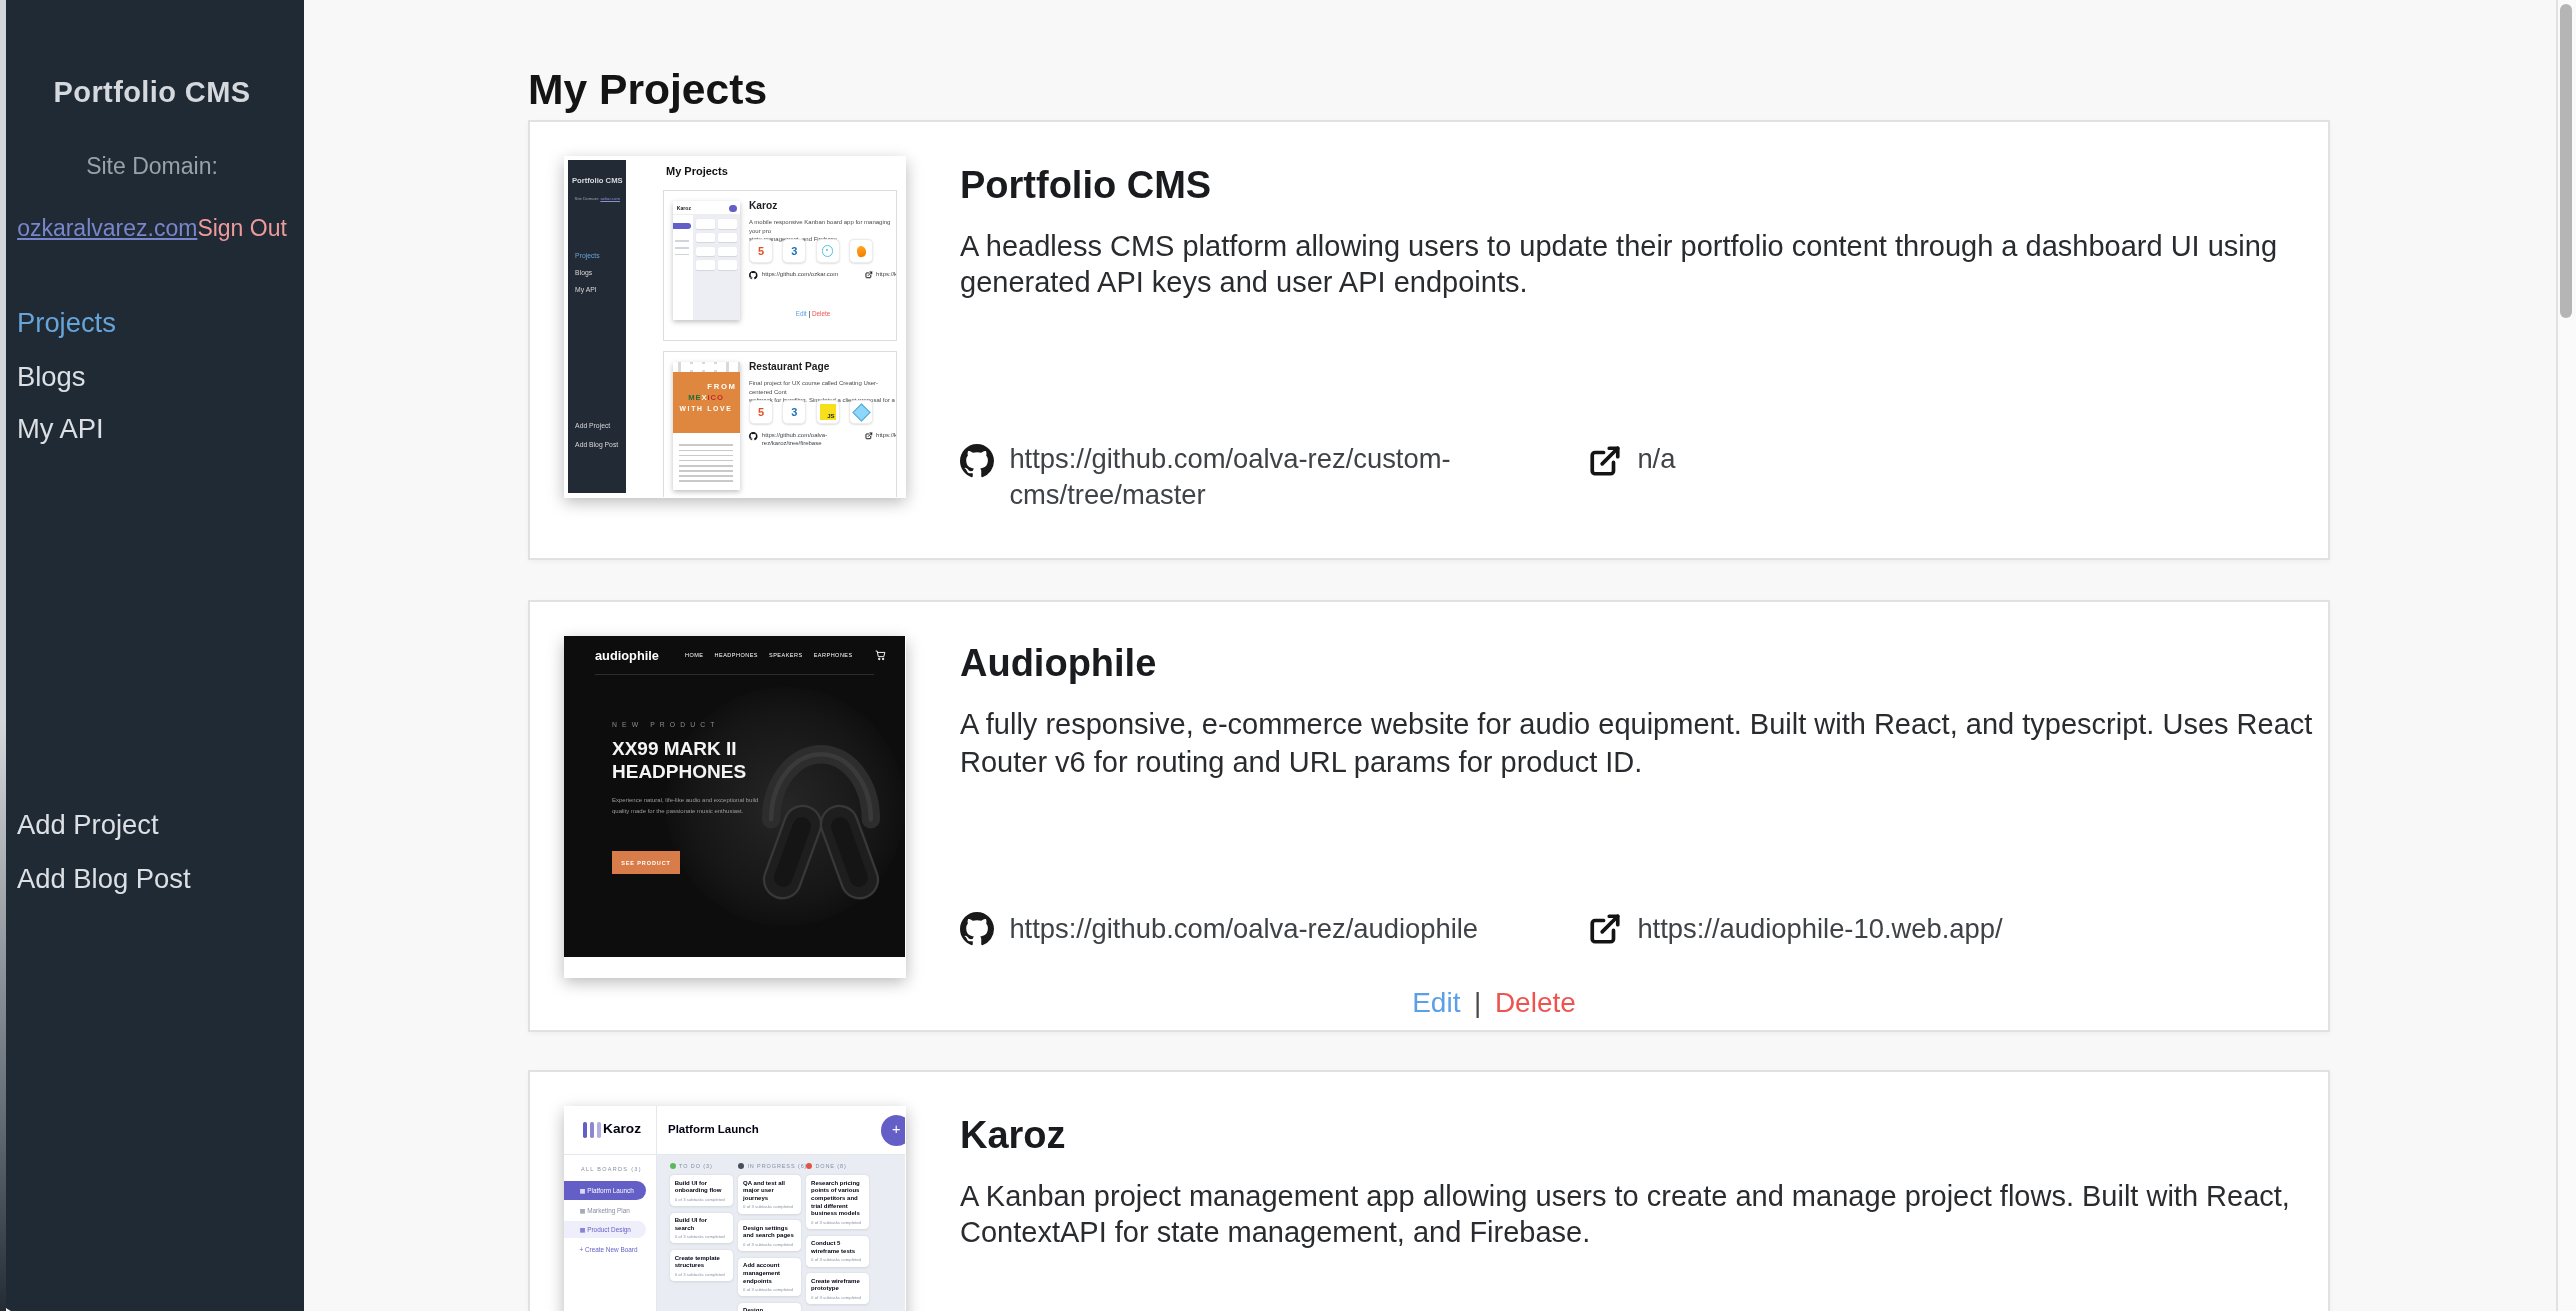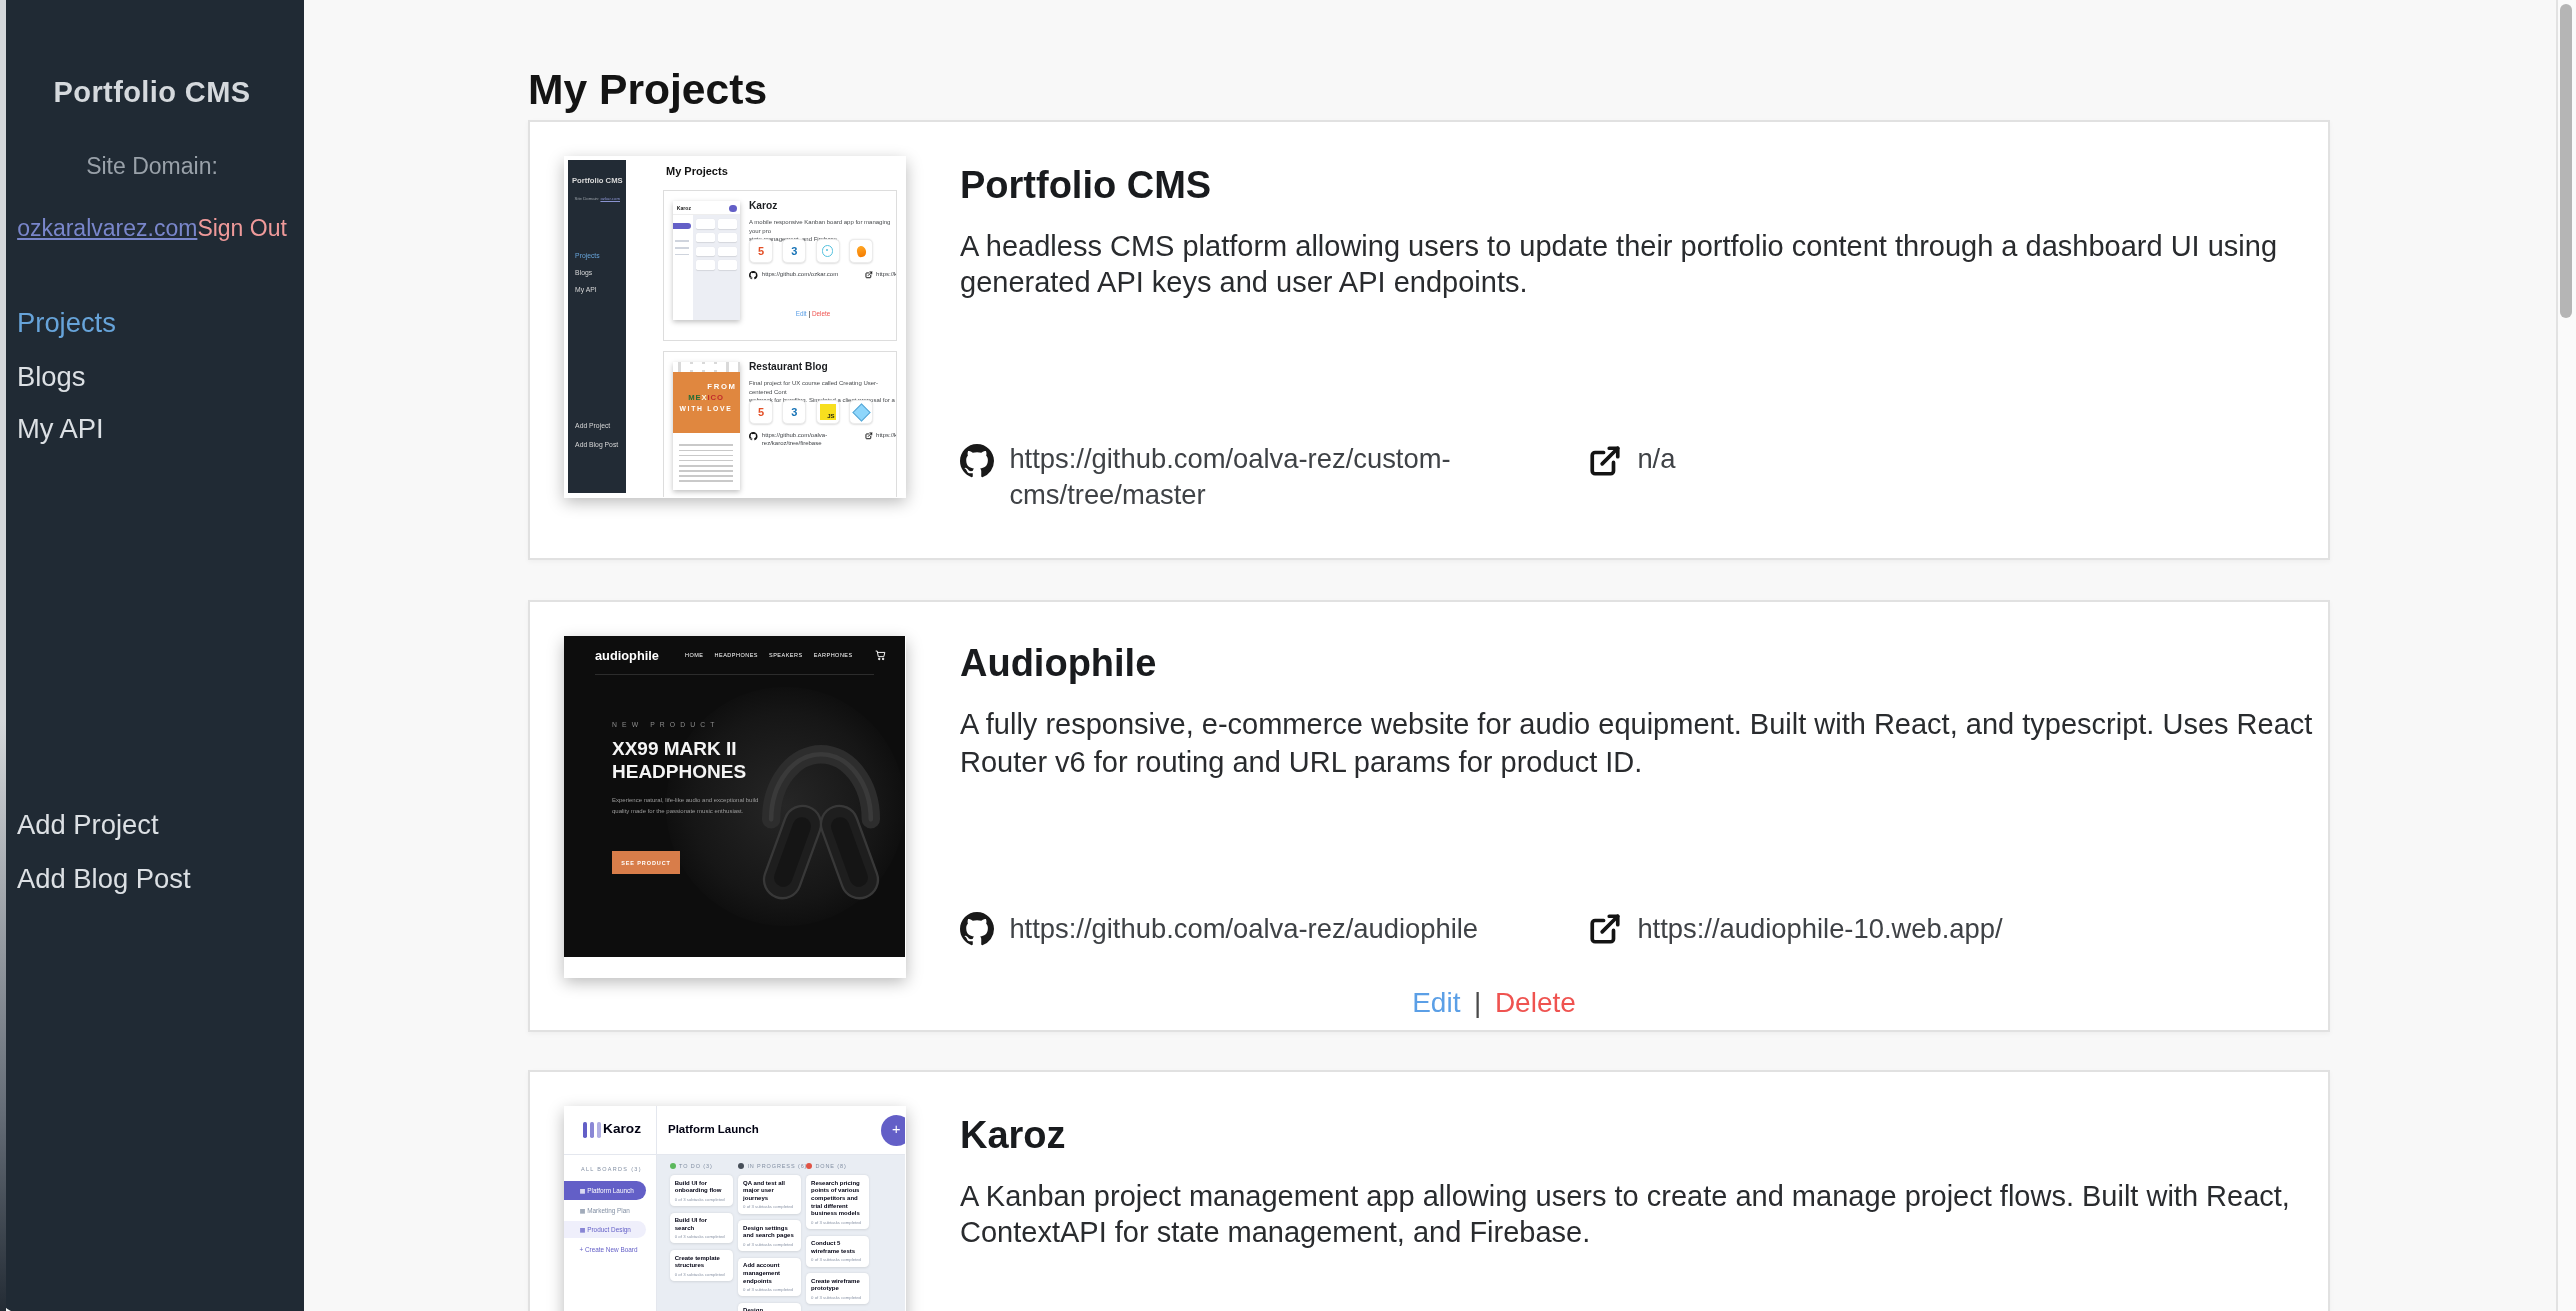--- a/index.html
+++ b/index.html
@@ -286,21 +286,21 @@
                 <div class="mc-po-bar">
                       <span class="brand"></span>
                     </div>
                 <div class="mc-po-orange">
                   <div class="l1">FROM</div>
                   <div class="l2"><span class="g">ME</span><span class="w">X</span><span class="r">ICO</span></div>
                   <div class="l3">WITH LOVE</div>
                 </div>
                 <div class="mc-po-text"></div>
               </div>
-              <div class="mc-title">Restaurant Blog</div>
+              <div class="mc-title">Restaurant Page</div>
               <div class="mc-desc">
                 <div>Final project for UX course called Creating User-centered Cont</div>
                 <div>webpack for bundling. Simulated a client proposal for a mobile</div>
               </div>
               <div class="mc-icons">
                 <div class="mc-badge" style="color:#e34f26">5</div>
                 <div class="mc-badge" style="color:#1572b6">3</div>
                 <div class="mc-badge">
                       <span class="js">JS</span>
                     </div>

